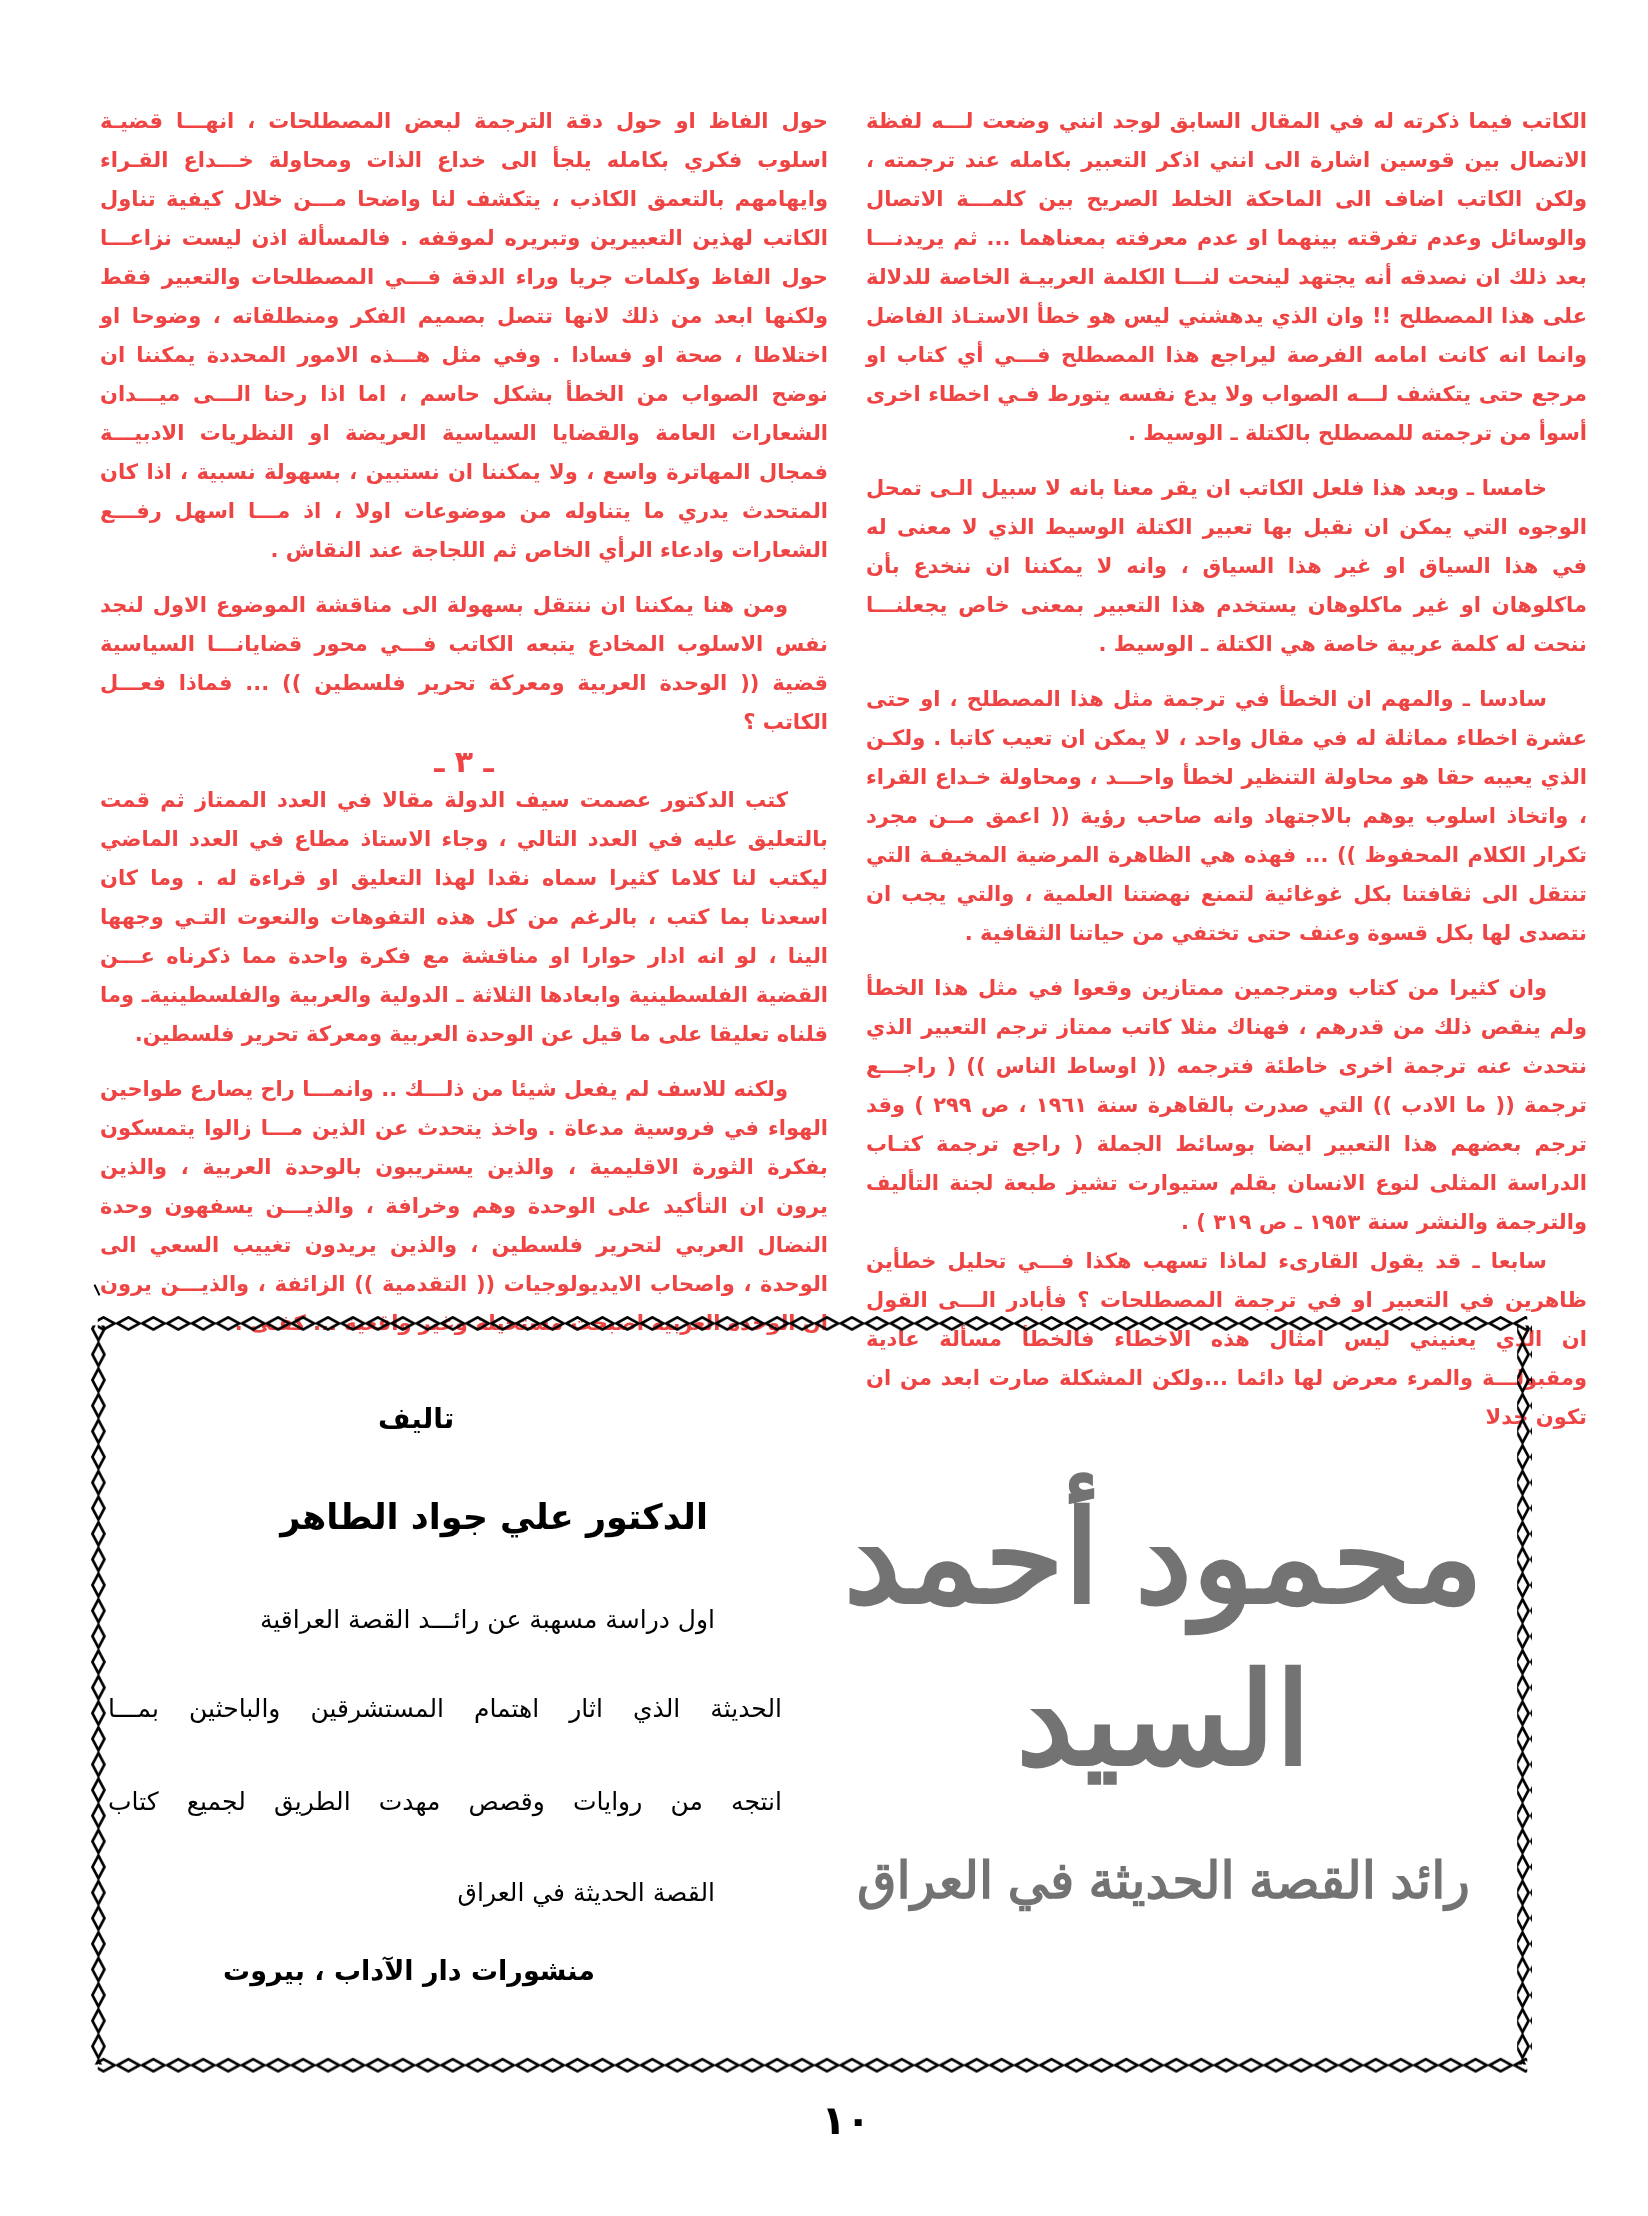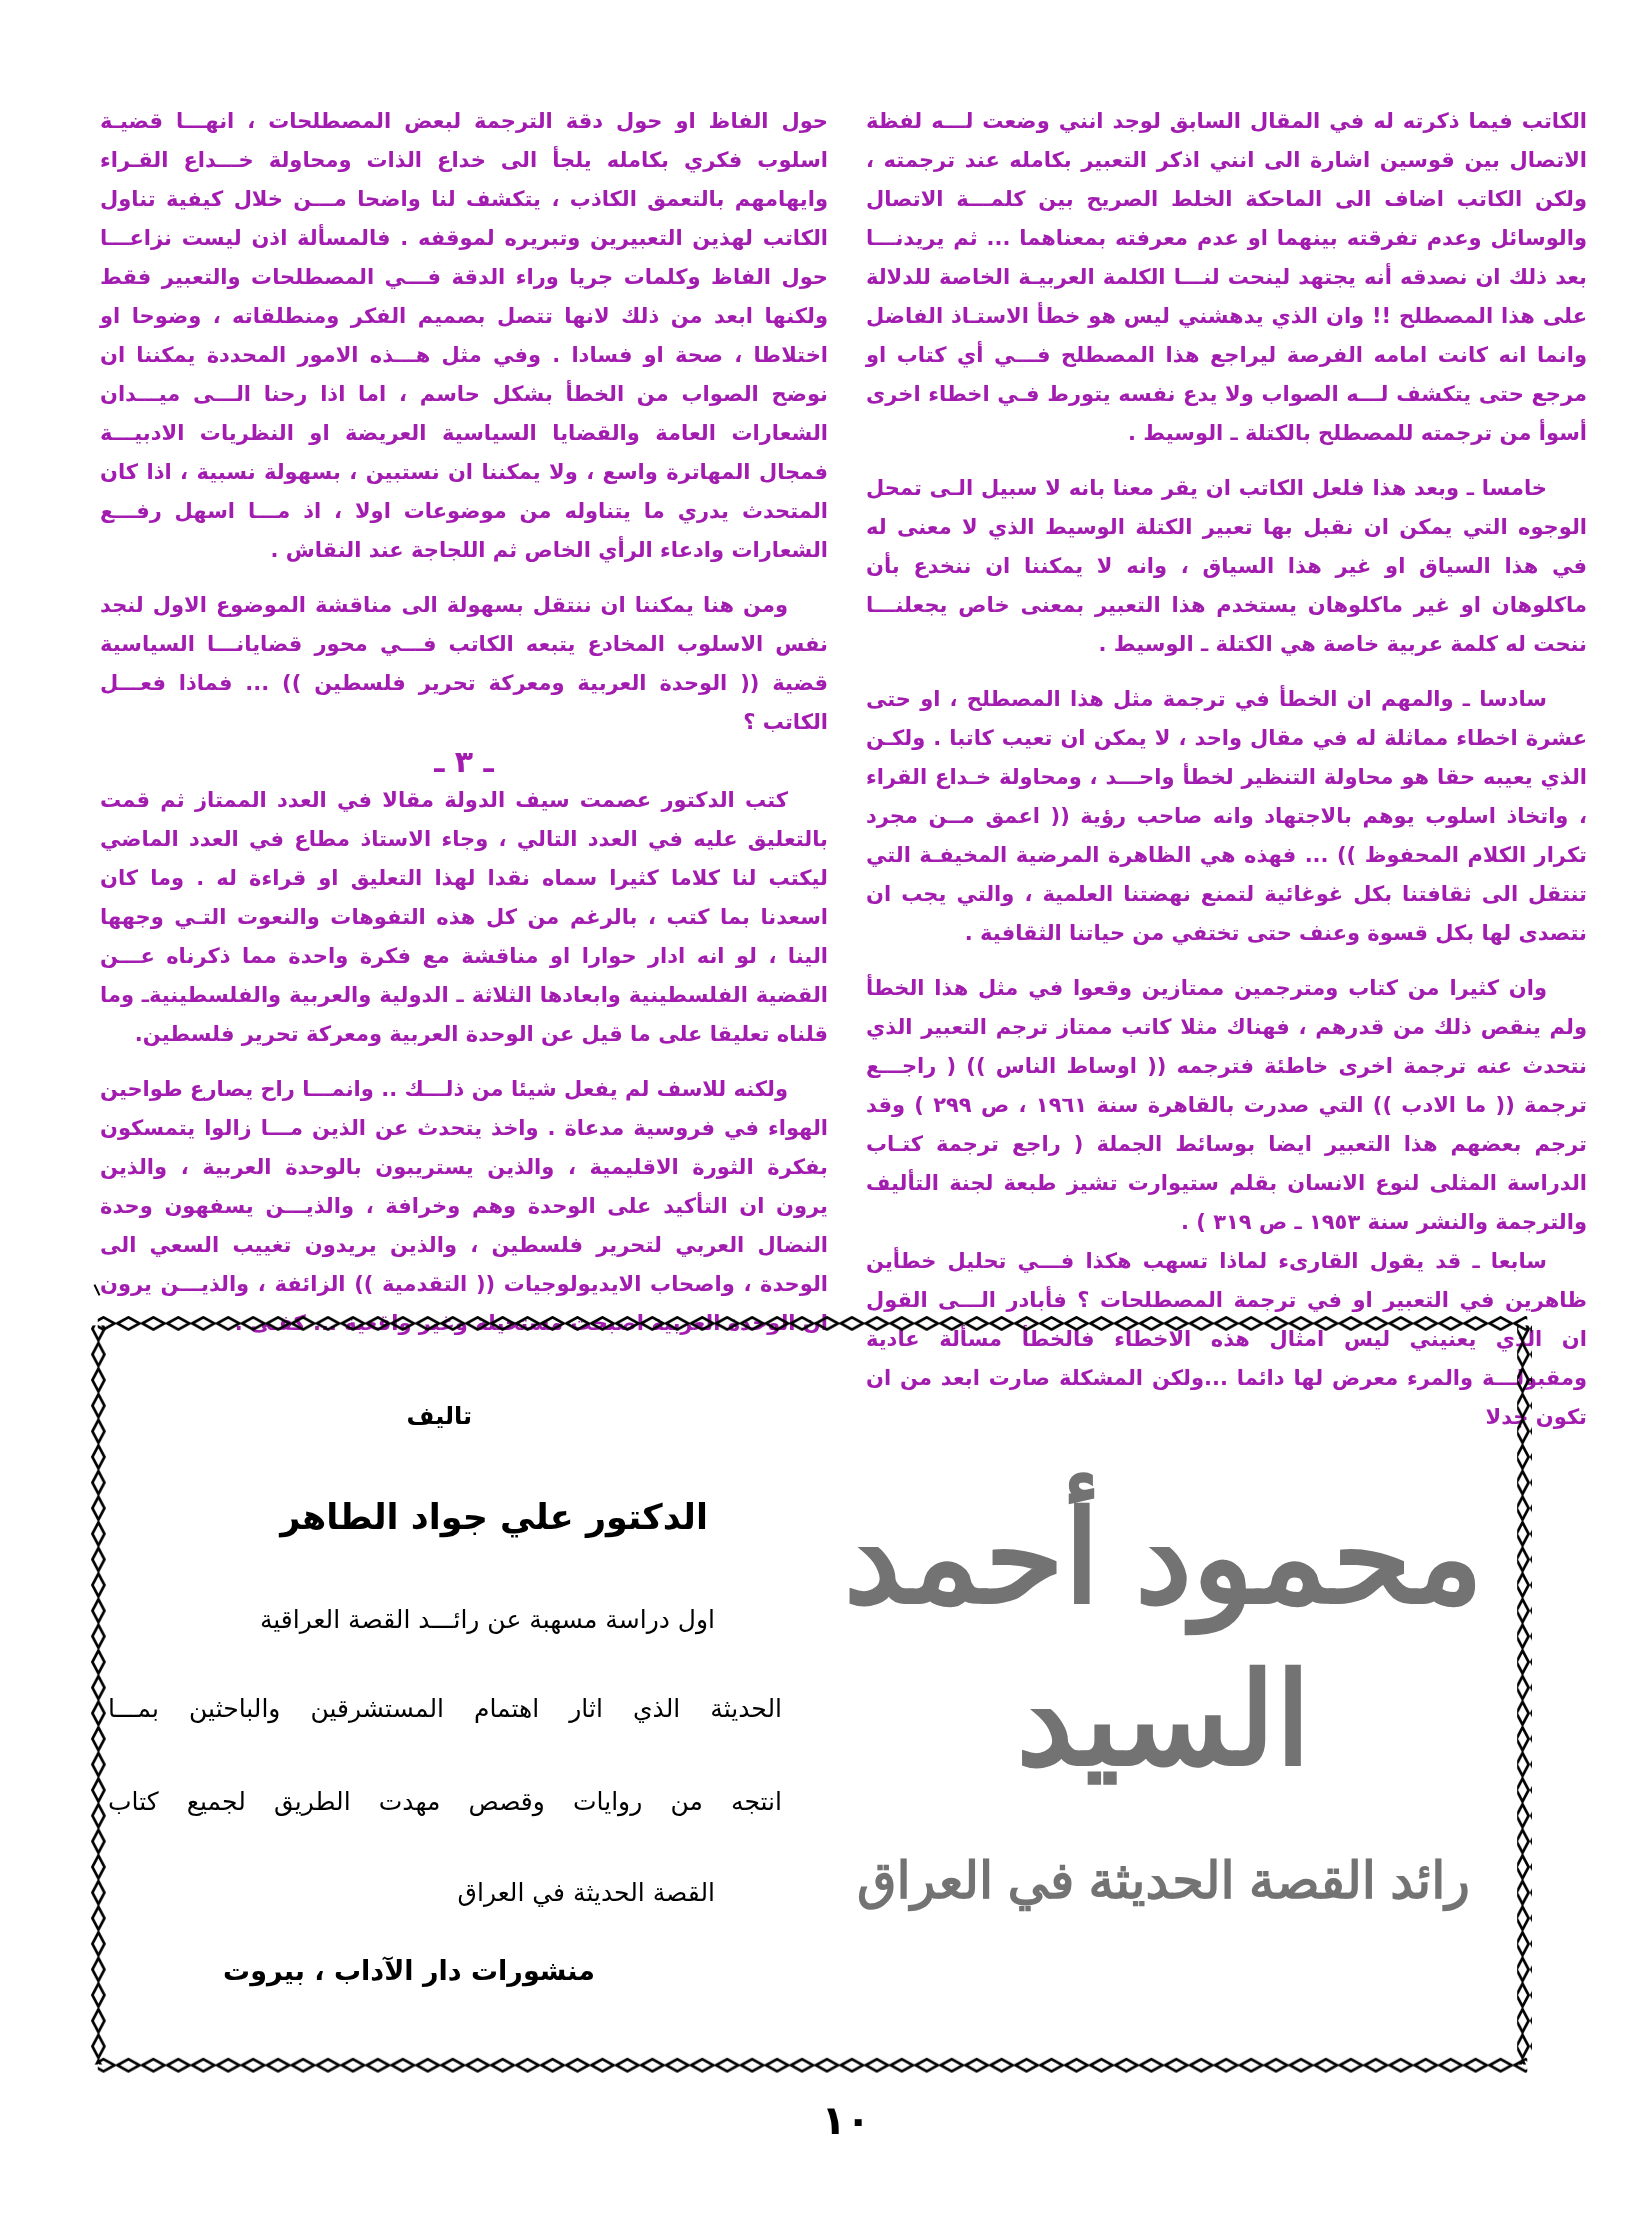--- a/index.html
+++ b/index.html
@@ -1,37 +1,37 @@
 <!DOCTYPE html>
 <html style="font-size:10.8px"><head>
 <meta charset="utf-8">
 <style>
   html, body { margin:0; padding:0; background:#ffffff; }
   body { width:1649px; height:2216px; position:relative; overflow:hidden; color:#000; }
   .page { position:absolute; inset:0; }
   .col {
     position:absolute; direction:rtl; text-align:justify; text-align-last:right;
     font-family:"DejaVu Sans", sans-serif; font-weight:bold; font-size:21px; line-height:39px;
-    color:#a21caf;
+    color:#ef4444;
   }
   .col-right { left:866px; top:102px; width:721px; }
   .col-left  { left:100px;  top:102px; width:728px; }
   .col p { margin:0; }
   .col p.indent { text-indent:40px; }
   .col p.gap { margin-top:16px; }
   .section-mark {
     text-align:center; text-align-last:center !important;
     font-size:30px; margin:30px 0 24px 0; letter-spacing:4px;
   }
   .ad-box { position:absolute; left:91px; top:1316px; width:1443px; height:758px; }
   .ad-box svg.border { position:absolute; inset:0; width:100%; height:100%; }
   .ad-text {
     position:absolute; direction:rtl; font-family:"DejaVu Sans", sans-serif; color:#000;
   }
-  .ad-label { left:378px; top:1402px; width:94px; text-align:right; font-size:24px; font-weight:bold; }
+  .ad-label { left:378px; top:1402px; width:94px; text-align:left; font-size:28px; font-weight:bold; }
   .ad-author { left:223px; top:1497px; width:485px; text-align:right; font-size:35px; font-weight:bold; }
   .ad-desc { font-size:25px; font-weight:normal; text-align:right; }
   .ad-desc.l1 { left:108px; top:1605px; width:607px; }
   .ad-desc.l2 { left:108px; top:1694px; width:674px; text-align:justify; text-align-last:justify; }
   .ad-desc.l3 { left:108px; top:1787px; width:674px; text-align:justify; text-align-last:justify; }
   .ad-desc.l4 { left:108px; top:1878px; width:607px; }
   .ad-publisher { left:223px; top:1955px; width:485px; text-align:left; font-size:27px; font-weight:bold; }
   .ad-title {
     position:absolute; direction:rtl; font-family:Liberation Sans, sans-serif; font-weight:bold; color:#737373;
     text-align:center;

